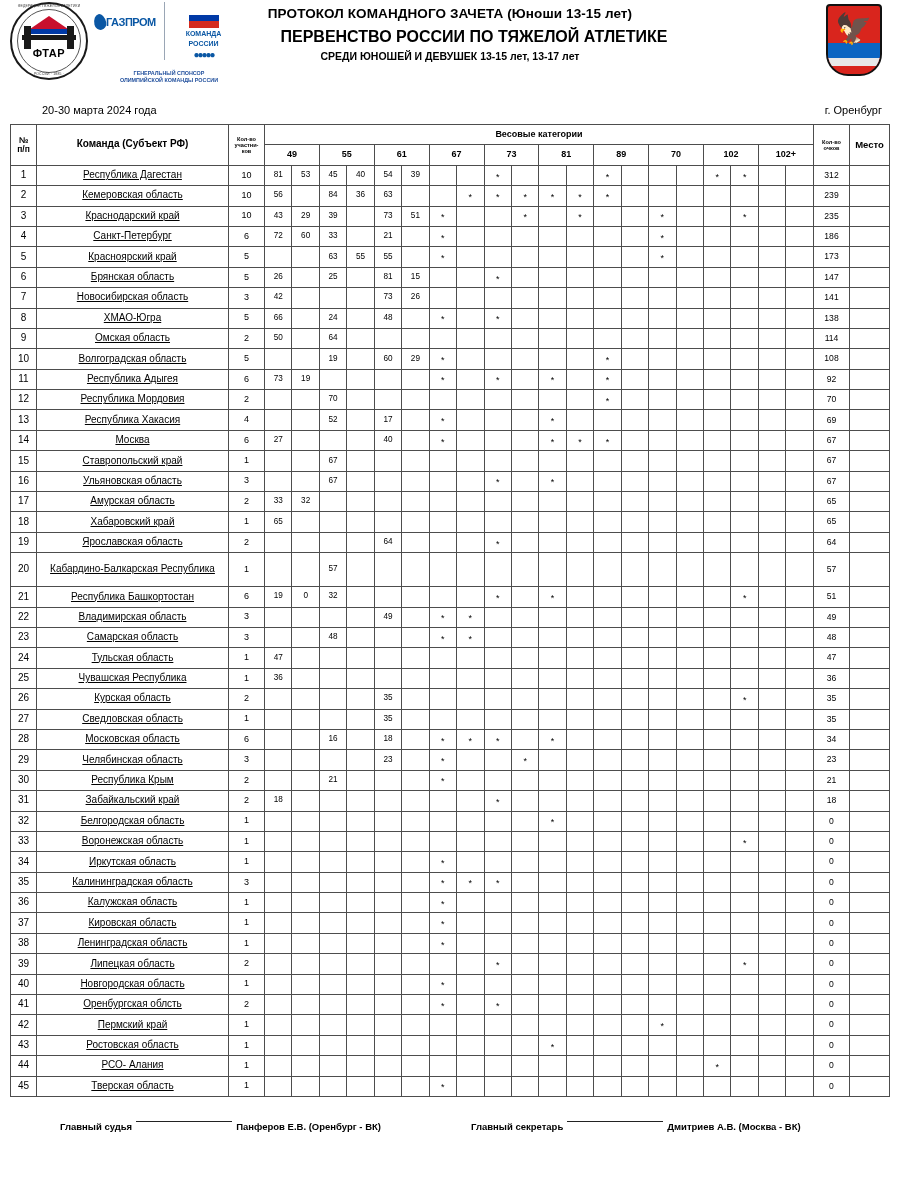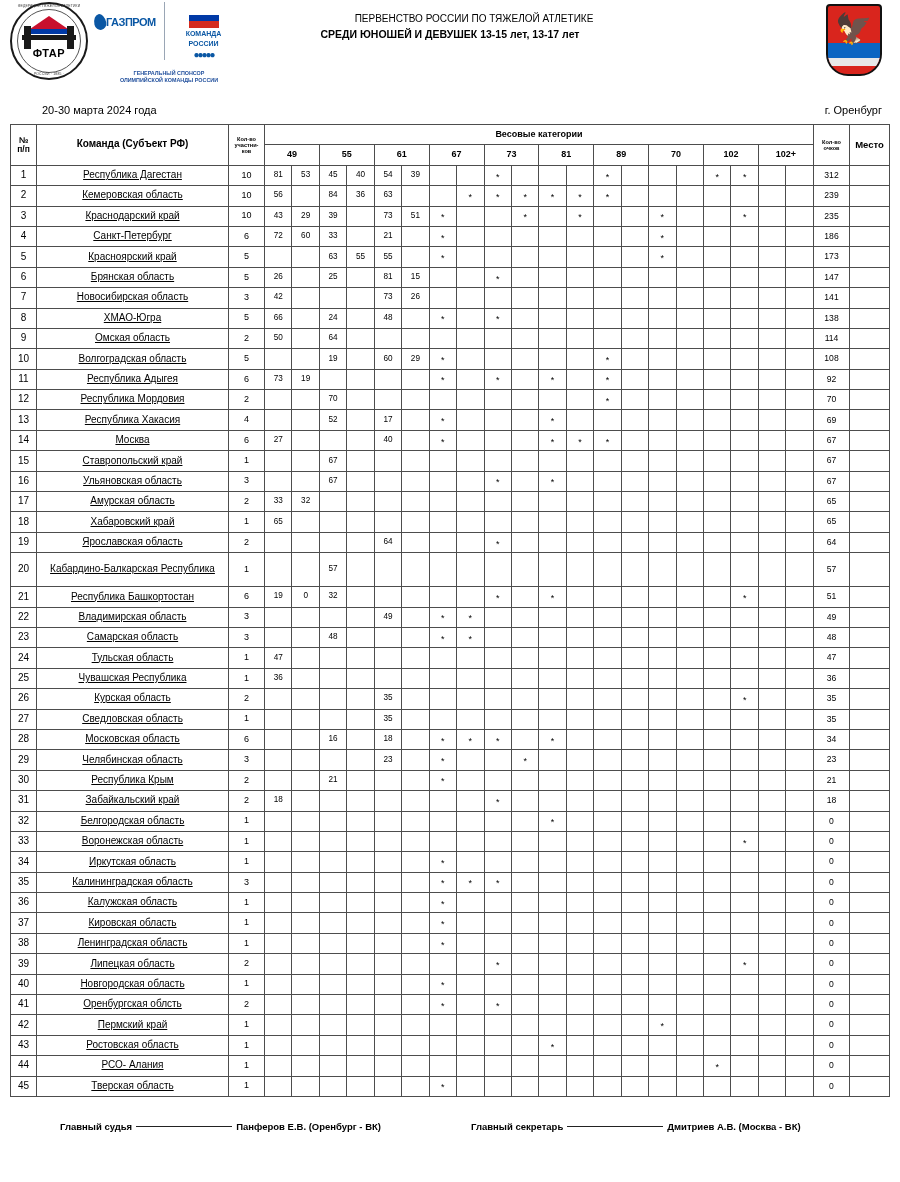--- a/index.html
+++ b/index.html
@@ -87,21 +87,21 @@
   }
   .logo-team .rings { font-size: 10px; color:#0a57a4; margin-top:1px; letter-spacing:-2px; }
   .sponsor-text {
     position: absolute; left: 84px; top: 68px; width: 150px;
     text-align: center; font-size: 5.4px; line-height: 1.35;
     color: #1f4e9c; font-weight: bold;
   }
 
   .titles { text-align: center; padding-top: 4px; }
   .t1 { font-size: 13.5px; font-weight: bold; letter-spacing: .1px; }
-  .t2 { font-size: 10px; font-weight: normal; margin-top: 7px; margin-left: 48px; }
+  .t2 { font-size: 16px; font-weight: bold; margin-top: 7px; margin-left: 48px; }
   .t3 { font-size: 10.5px; font-weight: bold; margin-top: 4px; }
 
   .coat {
     position: absolute; right: 18px; top: 4px;
     width: 56px; height: 72px;
     background: linear-gradient(180deg,#d9251d 0%, #d9251d 55%, #0b65c2 55%, #0b65c2 75%, #d9251d 75%);
     border: 2px solid #111; border-radius: 4px 4px 22px 22px;
     overflow: hidden;
   }
   .coat .eagle {
@@ -161,21 +161,21 @@
   tr.tall td { height: 34px; }
 
   
   td.gb, th.gb { border-left: 1.6px solid #3a3a3a; }
 
   
   .footer {
     display: flex; padding: 24px 40px 0 60px;
     font-size: 9.5px; font-weight: bold;
   }
-  .sig { display: flex; align-items: center; white-space: nowrap; }
+  .sig { display: flex; align-items: flex-start; white-space: nowrap; }
   .sig .line {
     display: inline-block; width: 96px;
     border-bottom: 1px solid #222; margin: 0 4px;
   }
   .sig.right { margin-left: 90px; }
 </style>
 </head>
 <body>
 
 <div class="header">
@@ -210,20 +210,21 @@
       <div class="rings">●●●●●</div>
     </div>
 
     <div class="sponsor-text">
       <div>ГЕНЕРАЛЬНЫЙ СПОНСОР</div>
       <div>ОЛИМПИЙСКОЙ КОМАНДЫ РОССИИ</div>
     </div>
   </div>
 
   <div class="titles">
+    <div class="t1">ПРОТОКОЛ КОМАНДНОГО ЗАЧЕТА (Юноши 13-15 лет)</div>
     <div class="t2">ПЕРВЕНСТВО РОССИИ ПО ТЯЖЕЛОЙ АТЛЕТИКЕ</div>
     <div class="t3">СРЕДИ ЮНОШЕЙ И ДЕВУШЕК 13-15 лет, 13-17 лет</div>
   </div>
 
   <div class="coat">
     <div class="eagle">🦅</div>
     <div class="band"></div>
       <div class="band2"></div>
   </div>
 </div>

